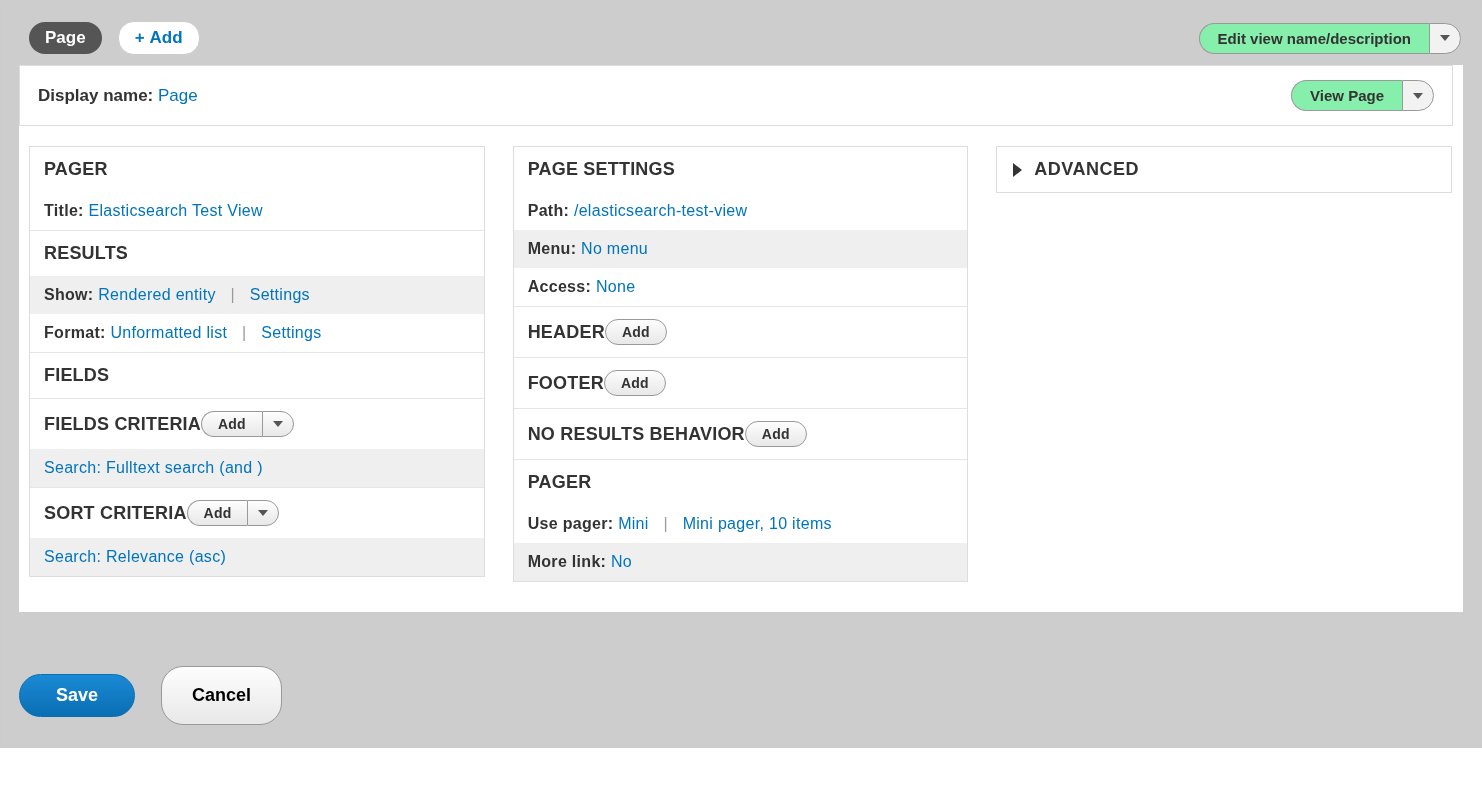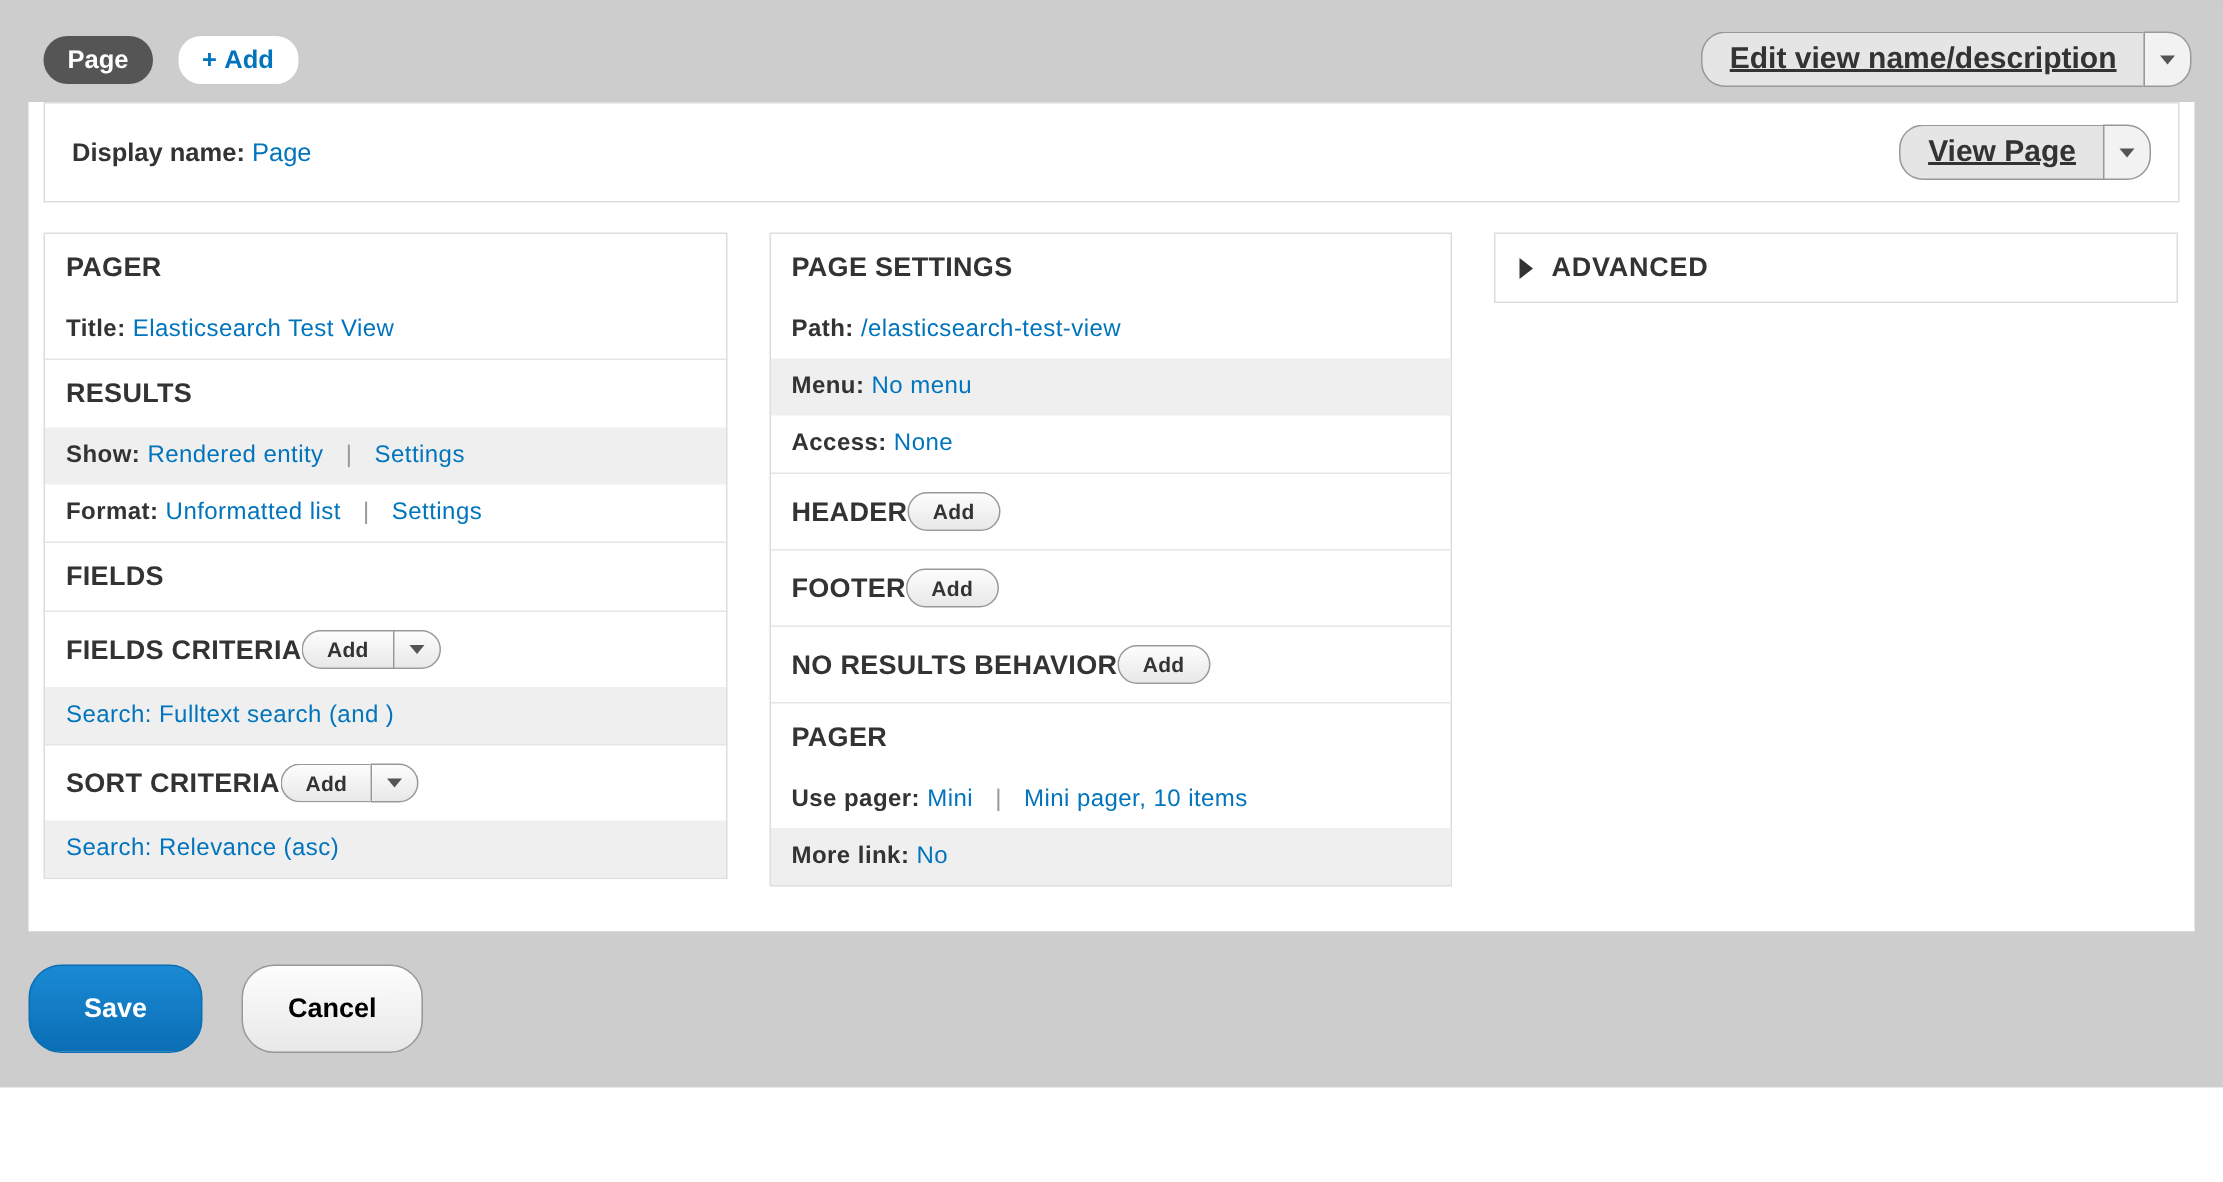--- a/index.html
+++ b/index.html
@@ -43,48 +43,47 @@
     align-items: center;
     gap: 5px;
     cursor: pointer;
   }
   .plus { font-weight: bold; color:#0074bd; }
   .edit-view {
     display: inline-flex;
     align-items: stretch;
   }
   .edit-view .lbl, .view-page .lbl {
-    background: #e5e5e5;
+    background: #86efac;
     border: 1px solid #999;
     border-right: none;
     border-radius: 16px 0 0 16px;
     padding: 6px 18px;
     font-weight: bold;
-    font-size: 20px;
+    font-size: 15px;
     cursor: pointer;
-    text-decoration: underline;
   }
   .edit-view .drop, .view-page .drop {
     background: #f2f2f2;
     border: 1px solid #999;
     border-radius: 0 16px 16px 0;
     padding: 6px 10px;
     cursor: pointer;
     display: inline-flex;
     align-items: center;
   }
   .chev { width:0;height:0;border-left:5px solid transparent;border-right:5px solid transparent;border-top:6px solid #555; display:inline-block;}
   .content {
     background: #fff;
     margin: 0 18px;
     padding: 0;
   }
   .display-row {
     border: 1px solid #ddd;
-    margin: 0 10px 20px 10px;
+    margin: 0 10px 20px 0;
     padding: 14px 18px;
     display: flex;
     justify-content: space-between;
     align-items: center;
     background:#fff;
   }
   .display-row .left { font-size: 17px; }
   .label-strong { font-weight: bold; color:#333; }
   .link { color:#0074bd; cursor:pointer; }
   .view-page { display:inline-flex; align-items:stretch; }
@@ -146,20 +145,22 @@
     border-left:9px solid #333;
     margin-right:12px;
   }
   .adv-label { font-weight:bold; font-size:18px; letter-spacing:.5px;}
 
   .footer {
     background:#cdcdcd;
     padding: 22px 18px;
     display:flex;
     gap: 26px;
+    align-items:center;
+    margin-top:32px;
   }
   .btn-save {
     background: linear-gradient(#1a8ad4,#0a6eb4);
     color:#fff;
     border:1px solid #0a6eb4;
     border-radius: 22px;
     padding: 10px 36px;
     font-weight:bold;
     font-size:18px;
     cursor:pointer;

